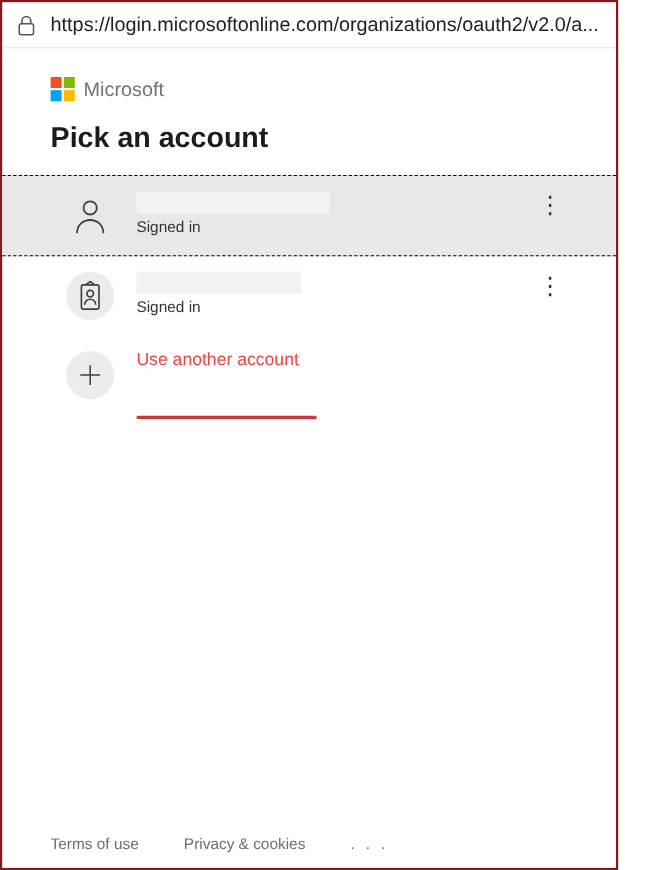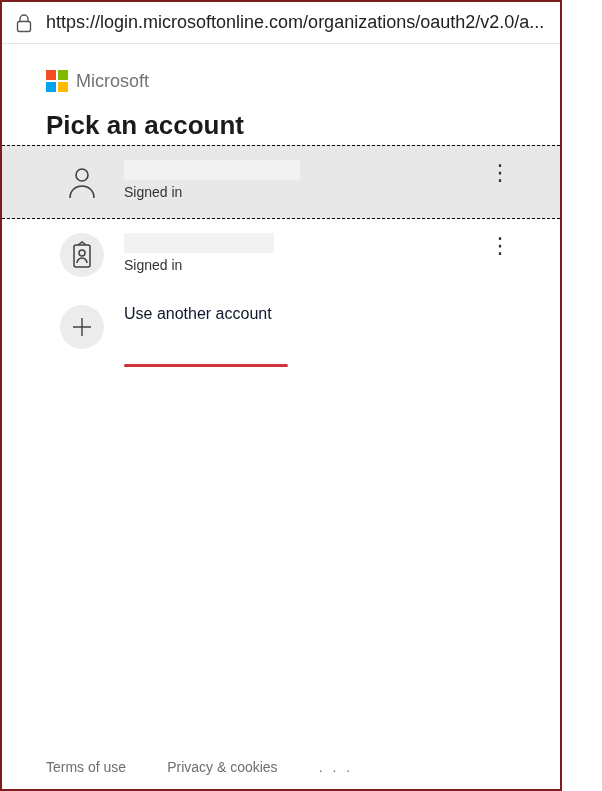--- a/index.html
+++ b/index.html
@@ -6,33 +6,33 @@
     html, body { width: 602px; height: 791px; font-family: "Segoe UI", Arial, sans-serif; background: #fff; }
     .frame { width: 562px; height: 791px; border: 2px solid #7f1d1d; position: relative; background: #fff; overflow: hidden; }
     .addrbar { height: 42px; display: flex; align-items: center; padding: 0 10px; gap: 10px; border-bottom: 1px solid #e5e5e5; }
     .lock { width: 24px; height: 24px; display: flex; align-items: center; justify-content: center; color: #555; }
     .url { flex: 1; font-size: 18px; color: #222; white-space: nowrap; overflow: hidden; text-overflow: ellipsis; }
     .content { padding: 26px 44px 0 44px; }
     .brand { display: flex; align-items: flex-end; gap: 8px; margin-bottom: 18px; }
     .brand-name { font-size: 18px; color: #737373; font-weight: 500; }
     .ms-logo { display: grid; grid-template-columns: 10px 10px; grid-template-rows: 10px 10px; gap: 2px; }
     .ms-logo span:nth-child(1){background:#f25022}.ms-logo span:nth-child(2){background:#7fba00}.ms-logo span:nth-child(3){background:#00a4ef}.ms-logo span:nth-child(4){background:#ffb900}
-    .title { font-size: 26px; font-weight: 700; color: #1b1b1b; margin-bottom: 4px; }
+    .title { font-size: 26px; font-weight: 700; color: #1b1b1b; margin-bottom: 18px; }
     .list { margin-left: -44px; margin-right: -44px; }
     .row { display: flex; padding: 14px 44px 14px 58px; gap: 20px; cursor: pointer; position: relative; }
     .row-hl { background: #e8e8e8; border-top: 1px dashed #000; border-bottom: 1px dashed #000; }
     .avatar { width: 44px; height: 44px; border-radius: 0; display: flex; align-items: center; justify-content: center; color: #404040; }
     .avatar-disc { width: 44px; height: 44px; border-radius: 50%; background: #ececec; display: flex; align-items: center; justify-content: center; color: #404040; }
     .info { flex: 1; display: flex; flex-direction: column; gap: 4px; }
     .redacted { height: 20px; background: #f2f2f2; }
     .status { font-size: 14px; color: #333; }
     .menu { width: 32px; text-align: center; color: #333; font-size: 22px; user-select: none; }
     .underline { position: absolute; left: 122px; bottom: 6px; width: 164px; height: 3px; background: #d13438; border-radius: 2px; }
     .add-row { padding-top: 14px; padding-bottom: 24px; }
-    .add-label { font-size: 16px; color: #0f172a; }
+    .add-label { font-size: 16px; color: #ef4444; }
     .footer { position: absolute; bottom: 14px; left: 0; right: 0; padding: 0 44px; display: flex; align-items: center; gap: 41px; font-size: 14px; color: #6e6e6e; }
     .footer .more { letter-spacing: 3px; cursor: pointer; }
     .footer a { color: #6e6e6e; text-decoration: none; cursor: pointer; }
   </style>
 </head>
 <body>
 
 <div class="frame">
 
   <div class="addrbar">

